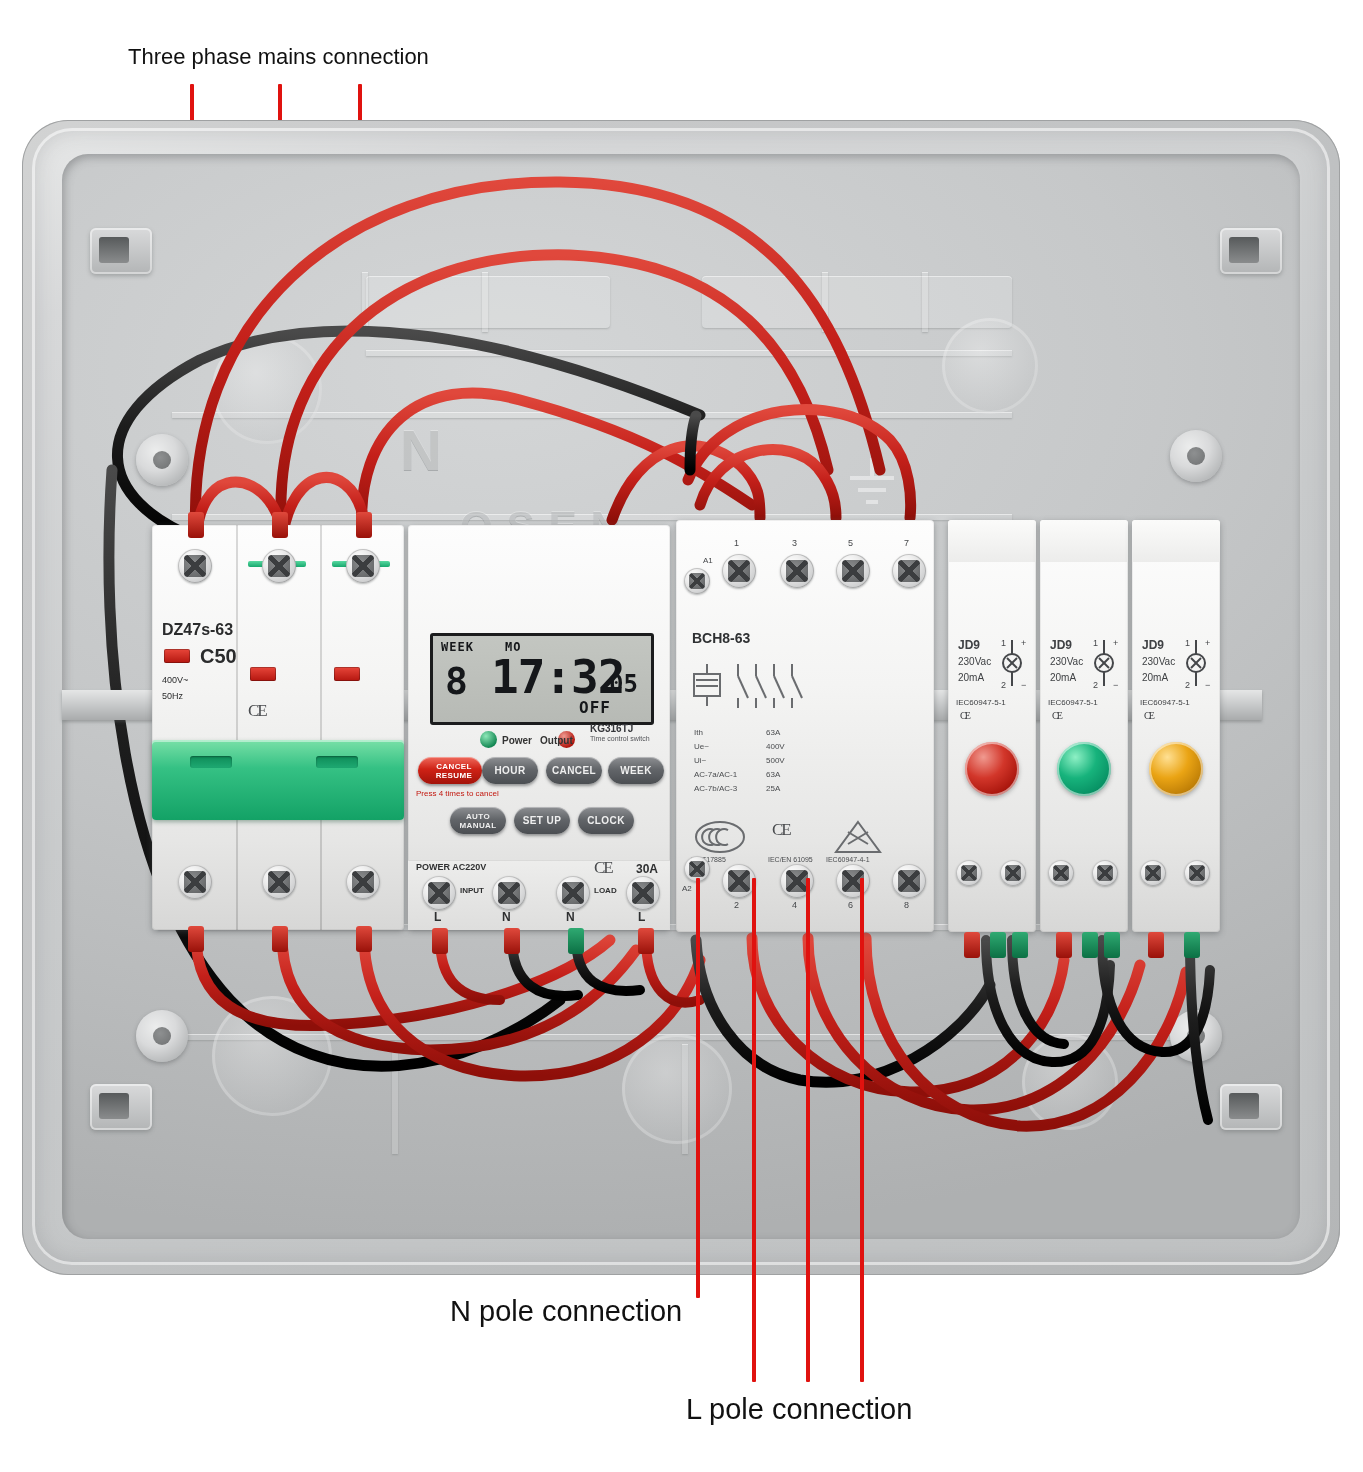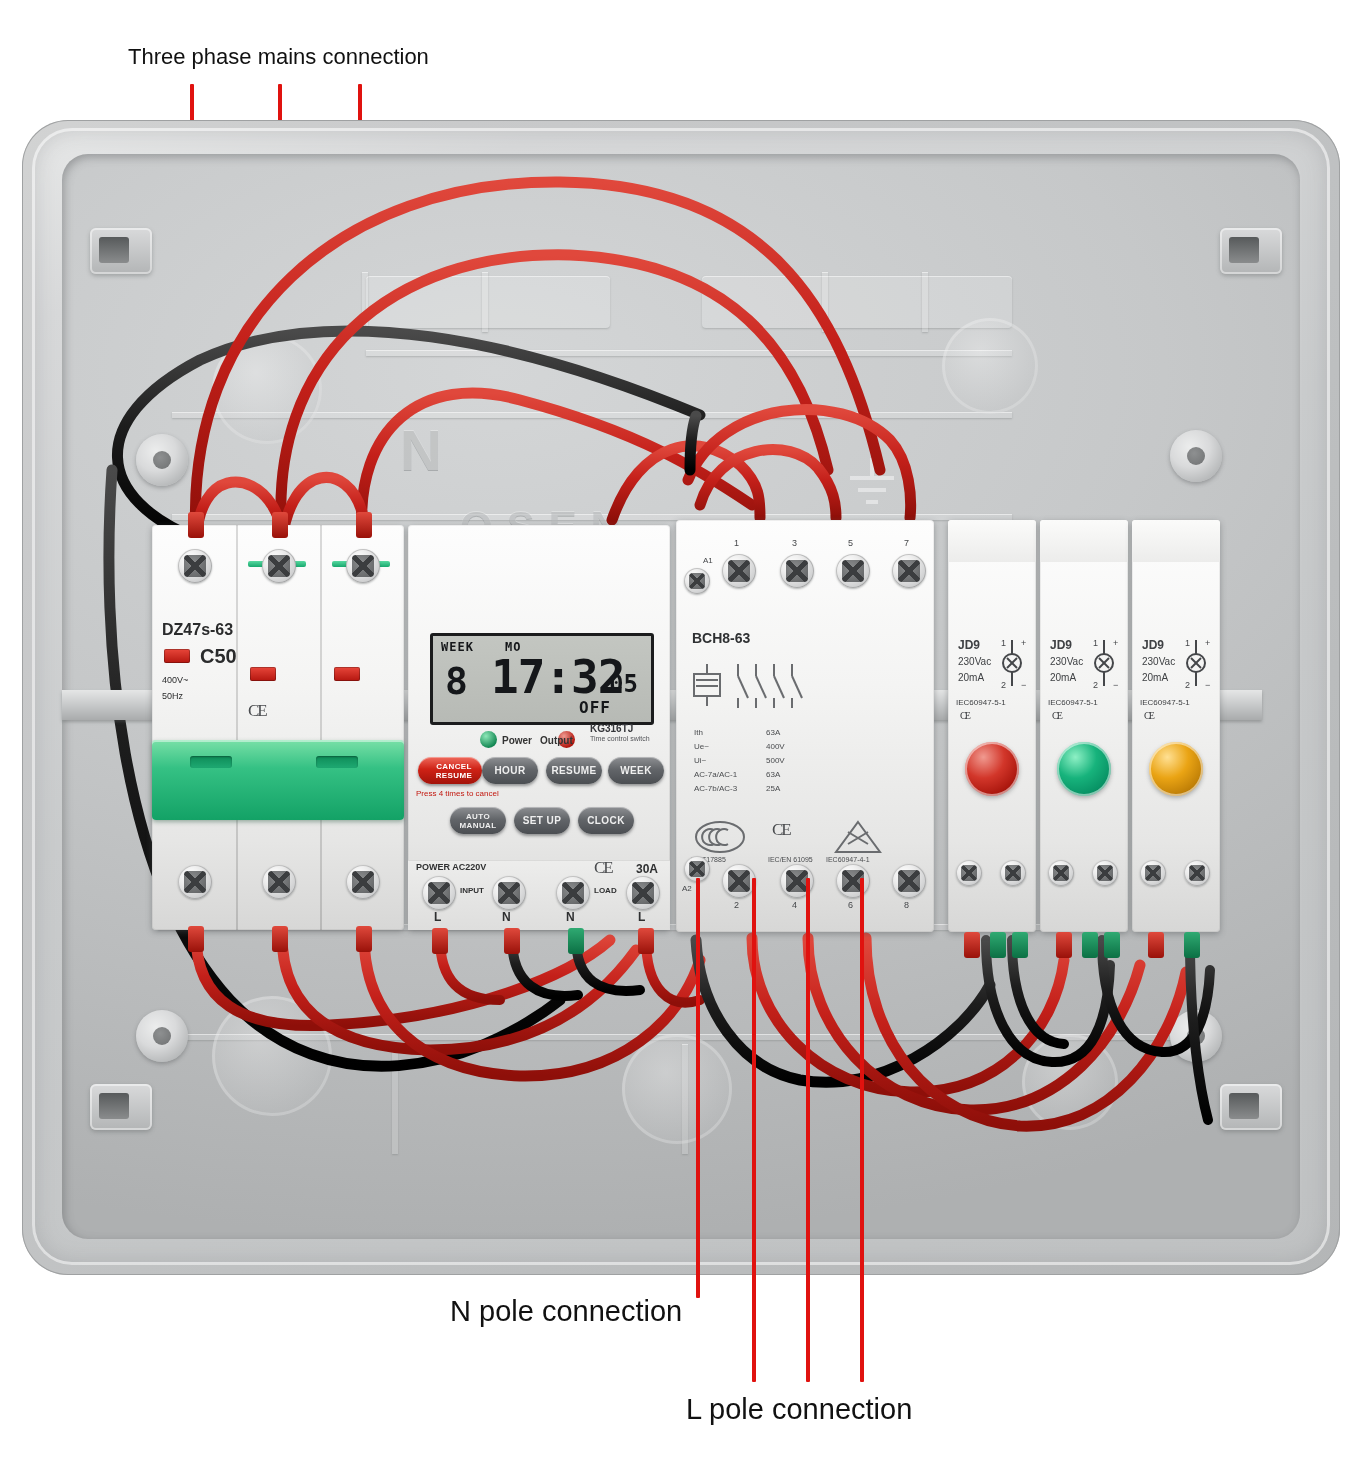--- a/index.html
+++ b/index.html
@@ -365,21 +365,21 @@
     <div class="led red" style="left:150px;top:206px;"></div>
 
     <div class="ledlab" style="left:120px;top:210px;opacity:0;"></div>
 
     <div class="ledlab" style="left:128px;top:210px;opacity:0;"></div>
 
     <div class="ledlab" style="left:132px;top:210px;">Output</div>
 
     <div class="tbtn redbtn" style="left:10px;top:232px;">CANCEL RESUME</div>
     <div class="tbtn" style="left:74px;top:232px;">HOUR</div>
-    <div class="tbtn" style="left:138px;top:232px;">RESUME</div>
+    <div class="tbtn" style="left:138px;top:232px;">CANCEL</div>
     <div class="tbtn" style="left:200px;top:232px;">WEEK</div>
     <div class="redhint" style="left:8px;top:264px;">Press 4 times to cancel</div>
     <div class="tbtn" style="left:42px;top:282px;font-size:8px;line-height:9px;">AUTO MANUAL</div>
     <div class="tbtn" style="left:106px;top:282px;">SET UP</div>
     <div class="tbtn" style="left:170px;top:282px;">CLOCK</div>
 
     <div id="timer-footer">
       <div class="footlab" style="left:8px;top:2px;">POWER AC220V</div>
       <div class="footlab ce" style="left:186px;top:-2px;font-weight:400;">CE</div>
       <div class="footlab" style="left:228px;top:2px;font-size:12px;">30A</div>

